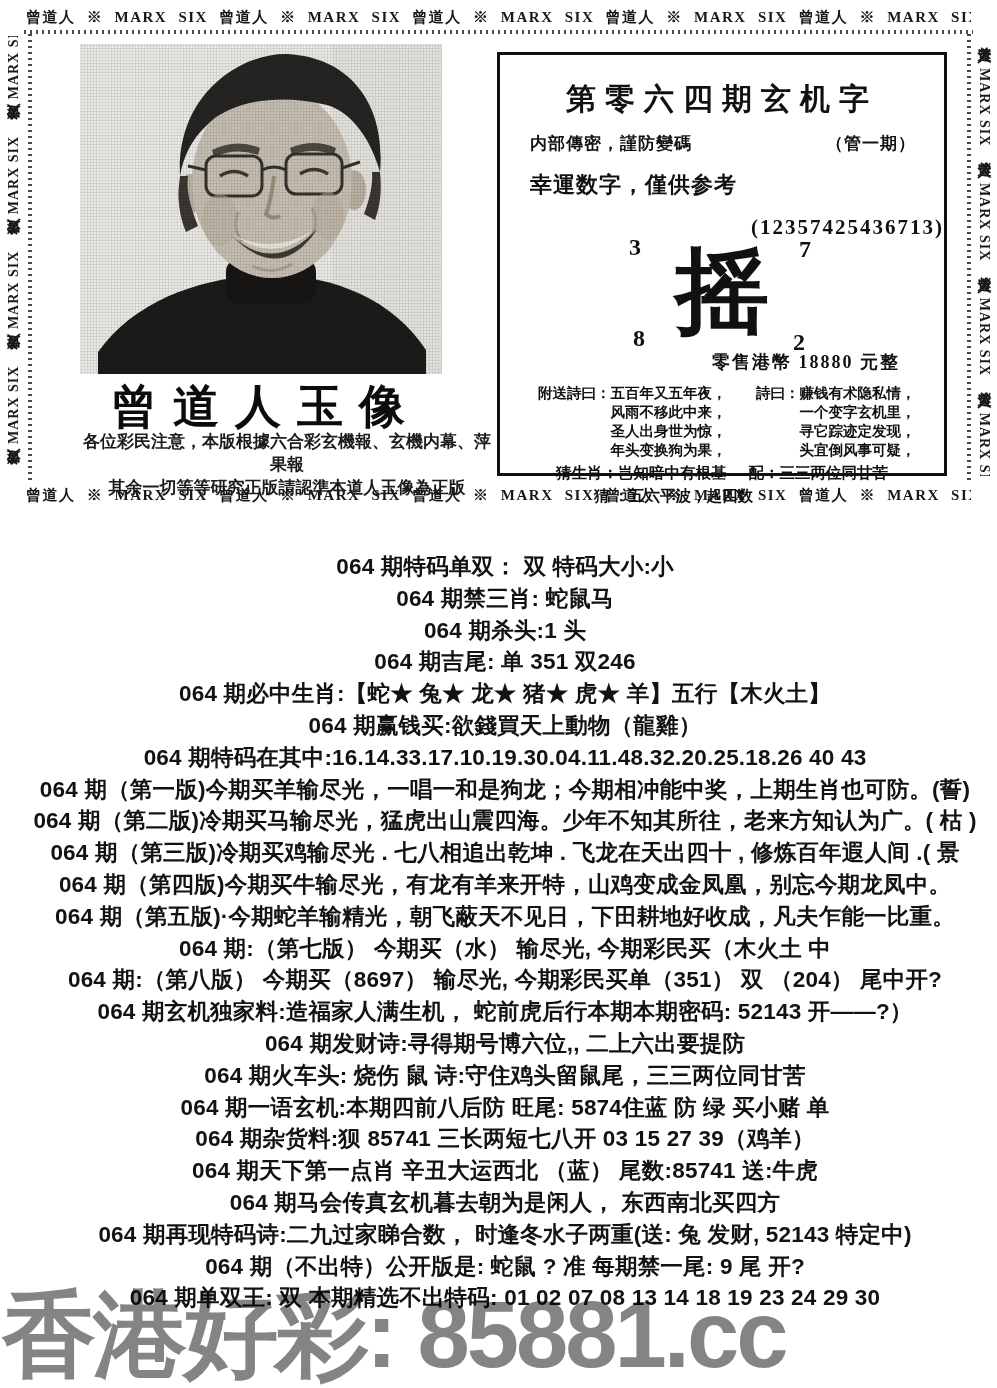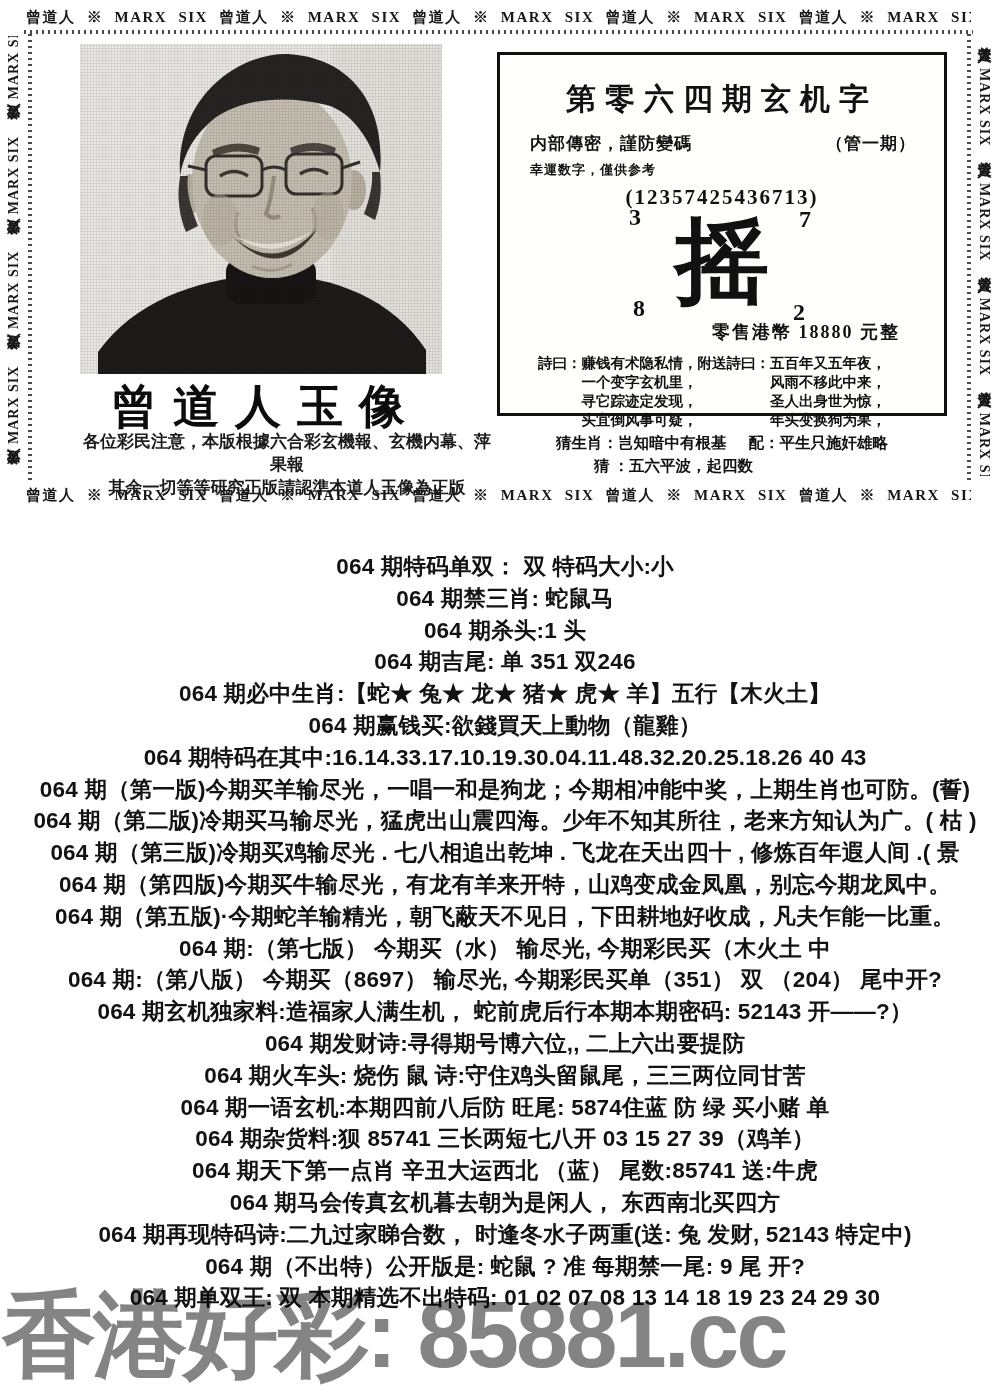--- a/index.html
+++ b/index.html
@@ -32,28 +32,28 @@
                 background-image:radial-gradient(rgba(0,0,0,0.10) 1px, transparent 1.2px);
                 background-size:3px 3px;pointer-events:none;}
   .caption{position:absolute;left:66px;top:376px;width:400px;text-align:center;
            font-family:"Liberation Serif",serif;font-weight:700;font-size:46px;
            letter-spacing:16px;color:#0c0c0c;}
   .notice{position:absolute;left:82px;top:430px;width:410px;
           font-family:"Liberation Serif",serif;font-weight:700;font-size:17px;
           line-height:23px;color:#1b1b1b;text-align:center;}
 
   
-  .mbox{position:absolute;left:497px;top:52px;width:450px;height:364px;
+  .mbox{position:absolute;left:497px;top:52px;width:450px;height:424px;
         border:3px solid #101010;background:#fffffe;box-sizing:border-box;
         font-family:"Liberation Serif",serif;font-weight:700;color:#111;}
   .mbox-title{margin-top:24px;text-align:center;font-size:30px;letter-spacing:9px;}
   .mbox-row{position:relative;margin:12px 28px 0 30px;font-size:17px;letter-spacing:1px;}
   .mbox-row .right{position:absolute;right:0;top:0;}
-  .mbox-row2{margin:6px 28px 0 30px;font-size:13px;letter-spacing:1px;}
-  .mbox-digits{text-align:center;font-size:21px;letter-spacing:2px;margin-top:6px;}
+  .mbox-row2{margin:15px 28px 0 30px;font-size:22px;letter-spacing:1px;}
+  .mbox-digits{text-align:right;font-size:21px;letter-spacing:2px;margin-top:15px;}
   .bigchar-wrap{position:relative;width:230px;margin:0 auto;height:108px;text-align:center;}
   .bigchar{font-size:94px;line-height:102px;}
   .corner-num{position:absolute;font-size:24px;}
   .cn-tl{left:22px;top:-6px;}
   .cn-tr{right:26px;top:-4px;}
   .cn-bl{left:26px;bottom:-4px;}
   .cn-br{right:32px;bottom:-8px;}
   .price{margin:2px 44px 0 0;text-align:right;font-size:18px;letter-spacing:2px;}
   .poems{display:flex;margin:10px 8px 0 38px;font-size:14.5px;line-height:19px;}
   .poem-block{display:flex;}
@@ -145,42 +145,42 @@
     <div class="mbox-digits">(12357425436713)</div>
     <div class="bigchar-wrap">
       <span class="corner-num cn-tl">3</span>
       <span class="corner-num cn-tr">7</span>
       <span class="bigchar">摇</span>
       <span class="corner-num cn-bl">8</span>
       <span class="corner-num cn-br">2</span>
     </div>
     <div class="price">零售港幣 18880 元整</div>
     <div class="poems">
+      <div class="poem-block left-poem">
+        <div class="poem-label">附送詩曰：</div>
+        <div class="poem-lines">
+            <div>五百年又五年夜，</div>
+            <div>风雨不移此中来，</div>
+            <div>圣人出身世为惊，</div>
+            <div>年头变换狗为果，</div>
+          </div>
+      </div>
       <div class="poem-block">
         <div class="poem-label">詩曰：</div>
         <div class="poem-lines">
             <div>赚钱有术隐私情，</div>
             <div>一个变字玄机里，</div>
             <div>寻它踪迹定发现，</div>
             <div>头宜倒风事可疑，</div>
           </div>
       </div>
-      <div class="poem-block left-poem">
-        <div class="poem-label">附送詩曰：</div>
-        <div class="poem-lines">
-            <div>五百年又五年夜，</div>
-            <div>风雨不移此中来，</div>
-            <div>圣人出身世为惊，</div>
-            <div>年头变换狗为果，</div>
-          </div>
-      </div>
     </div>
     <div class="guess-row">
       <span>猜生肖：岂知暗中有根基</span>
-      <span>配：平生只施奸雄略</span>
+      <span>配：三三两位同甘苦</span>
     </div>
     <div class="guess-last">猜 ：五六平波，起四数</div>
   </div>
 
   <div class="body-lines">
       <div class="body-line">064 期特码单双：  双  特码大小:小</div>
       <div class="body-line">064 期禁三肖: 蛇鼠马</div>
       <div class="body-line">064 期杀头:1 头</div>
       <div class="body-line">064 期吉尾: 单 351 双246</div>
       <div class="body-line">064 期必中生肖:【蛇★ 兔★ 龙★ 猪★ 虎★ 羊】五行【木火土】</div>

